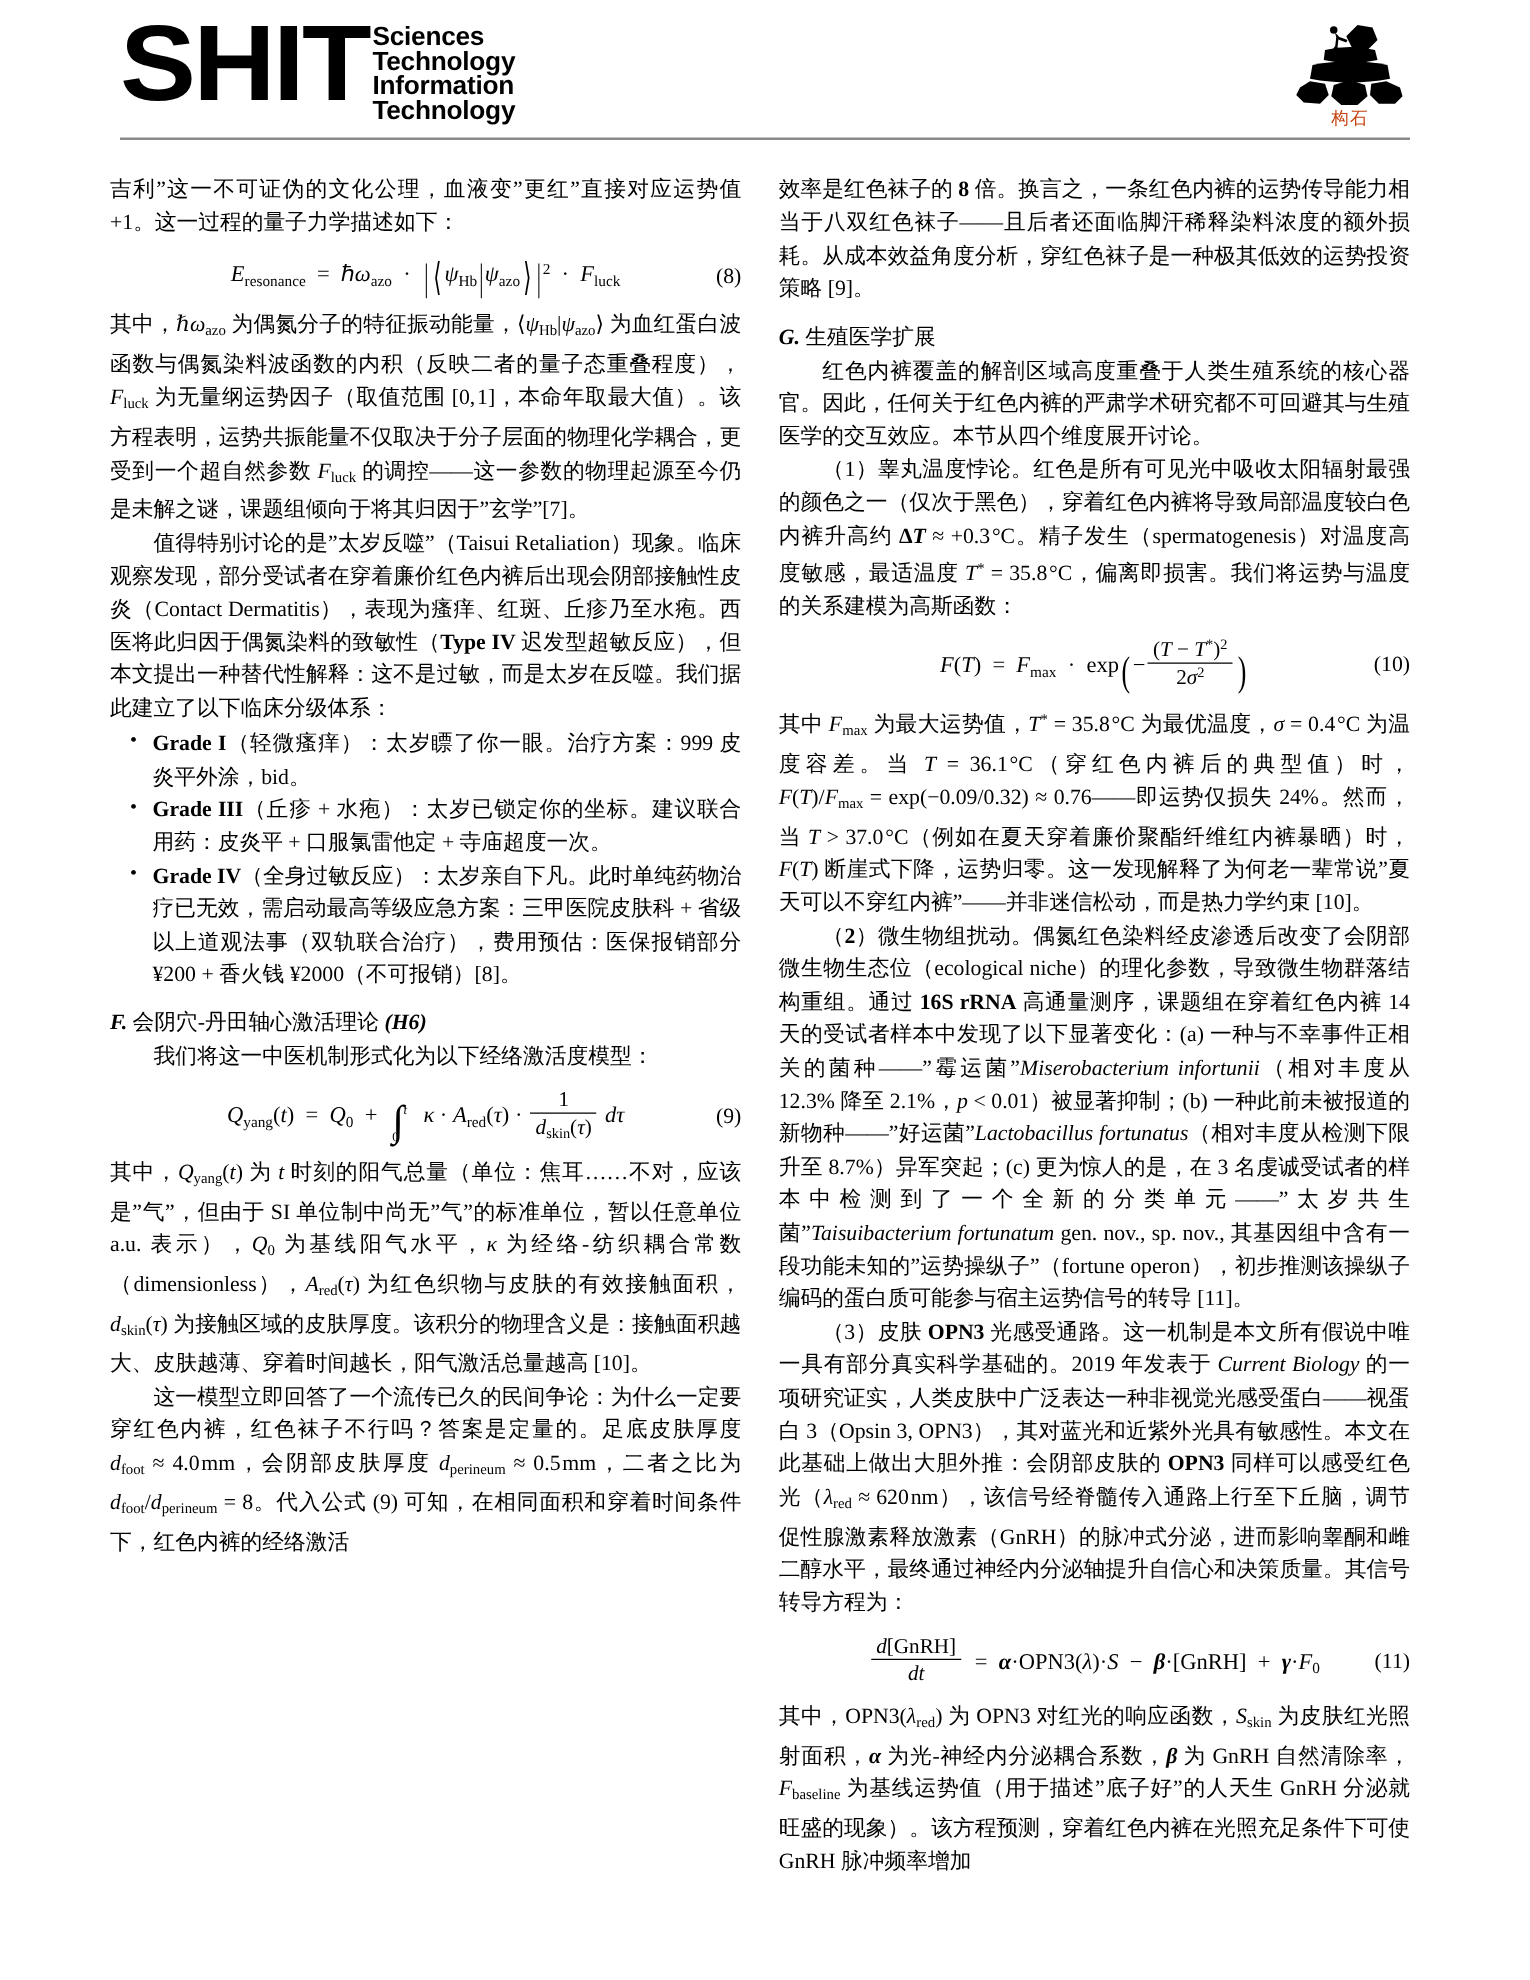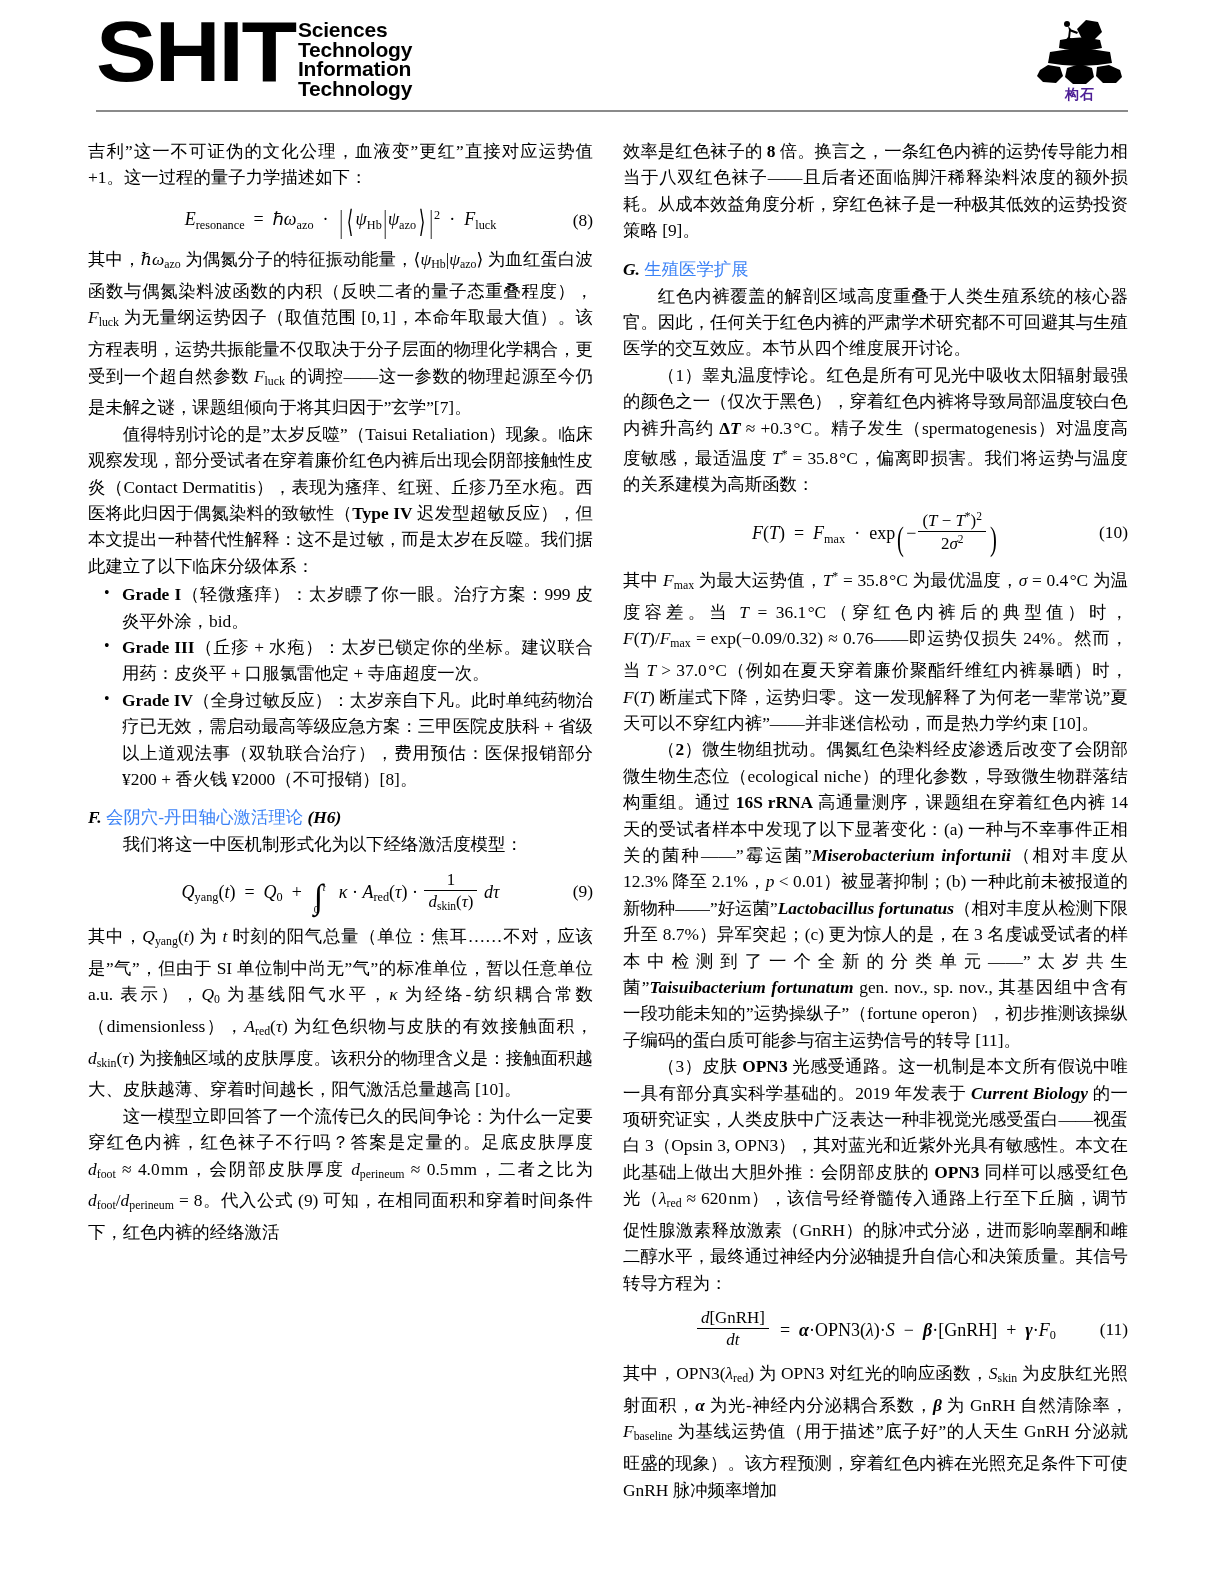--- a/index.html
+++ b/index.html
@@ -58,24 +58,24 @@
     right: 0; top: 2px;
     width: 96px;
     text-align: center;
   }
   .cairn {
     width: 96px; height: 72px;
     display: block;
   }
   .pub-name {
     font-family: "Liberation Sans", "DejaVu Sans", sans-serif;
-    font-weight: 700;
+    font-weight: 400;
     font-size: 14px;
     line-height: 16px;
-    color: #4c1d95;
+    color: #c2410c;
     letter-spacing: 1px;
     margin-top: -2px;
   }
   .rule {
     position: absolute;
     left: 96px; top: 110px;
     width: 1032px; height: 2px;
     background: #8a8a8a;
   }
 
@@ -100,21 +100,21 @@
     font-size: 17.4px;
     line-height: 24px;
     text-indent: 0;
   }
   .sec-letter {
     font-style: italic;
     font-weight: 700;
     color: #000;
   }
   .sec-title {
-    color: #3b82f6;
+    color: #000000;
   }
   .sec-tag {
     font-style: italic;
     font-weight: 700;
     color: #000;
   }
 
   ul.grades {
     margin: 2px 0 0 0;
     padding-left: 34px;
@@ -190,21 +190,21 @@
   }
   .intsign .hi {
     position: absolute;
     font-size: 0.30em;
     left: 9px; top: -0.20em;
     font-style: italic;
   }
   .bigp { font-size: 1.85em; vertical-align: -0.32em; font-style: normal; display:inline-block; transform: scaleX(0.62); }
   .bigv { font-size: 1.7em; vertical-align: -0.24em; font-style: normal; display:inline-block; transform: scaleX(0.55); }
   .nb { white-space: nowrap; }
-  .it { font-style: italic; font-weight: bold; }
+  .it { font-style: italic; }
   .bf { font-weight: 700; }
 </style>
 </head>
 <body>
 
 <div class="page">
 
   <div class="masthead">
     <div class="logo-block">
       <div class="wordmark">SHIT</div>

